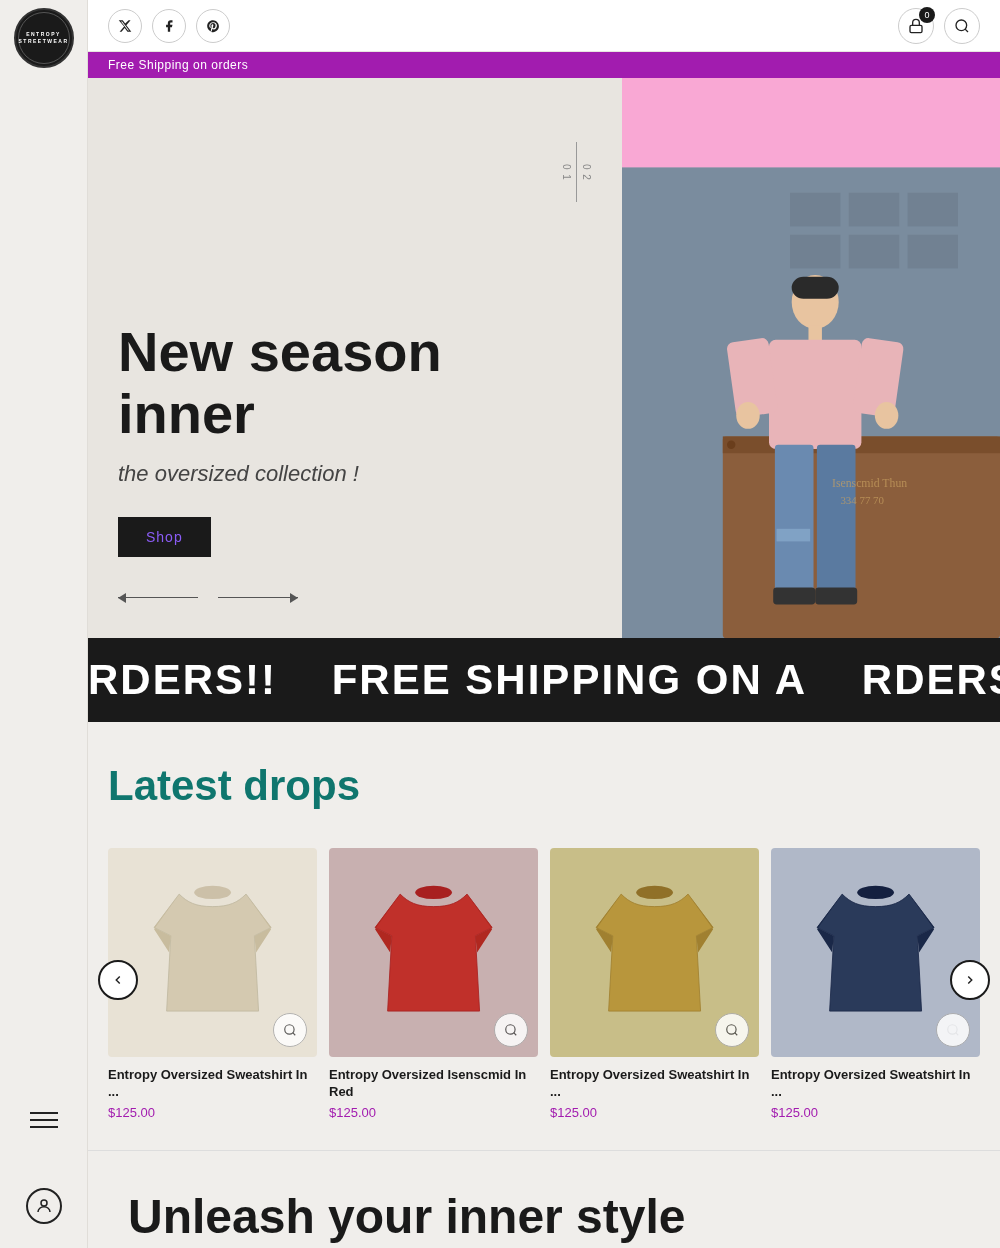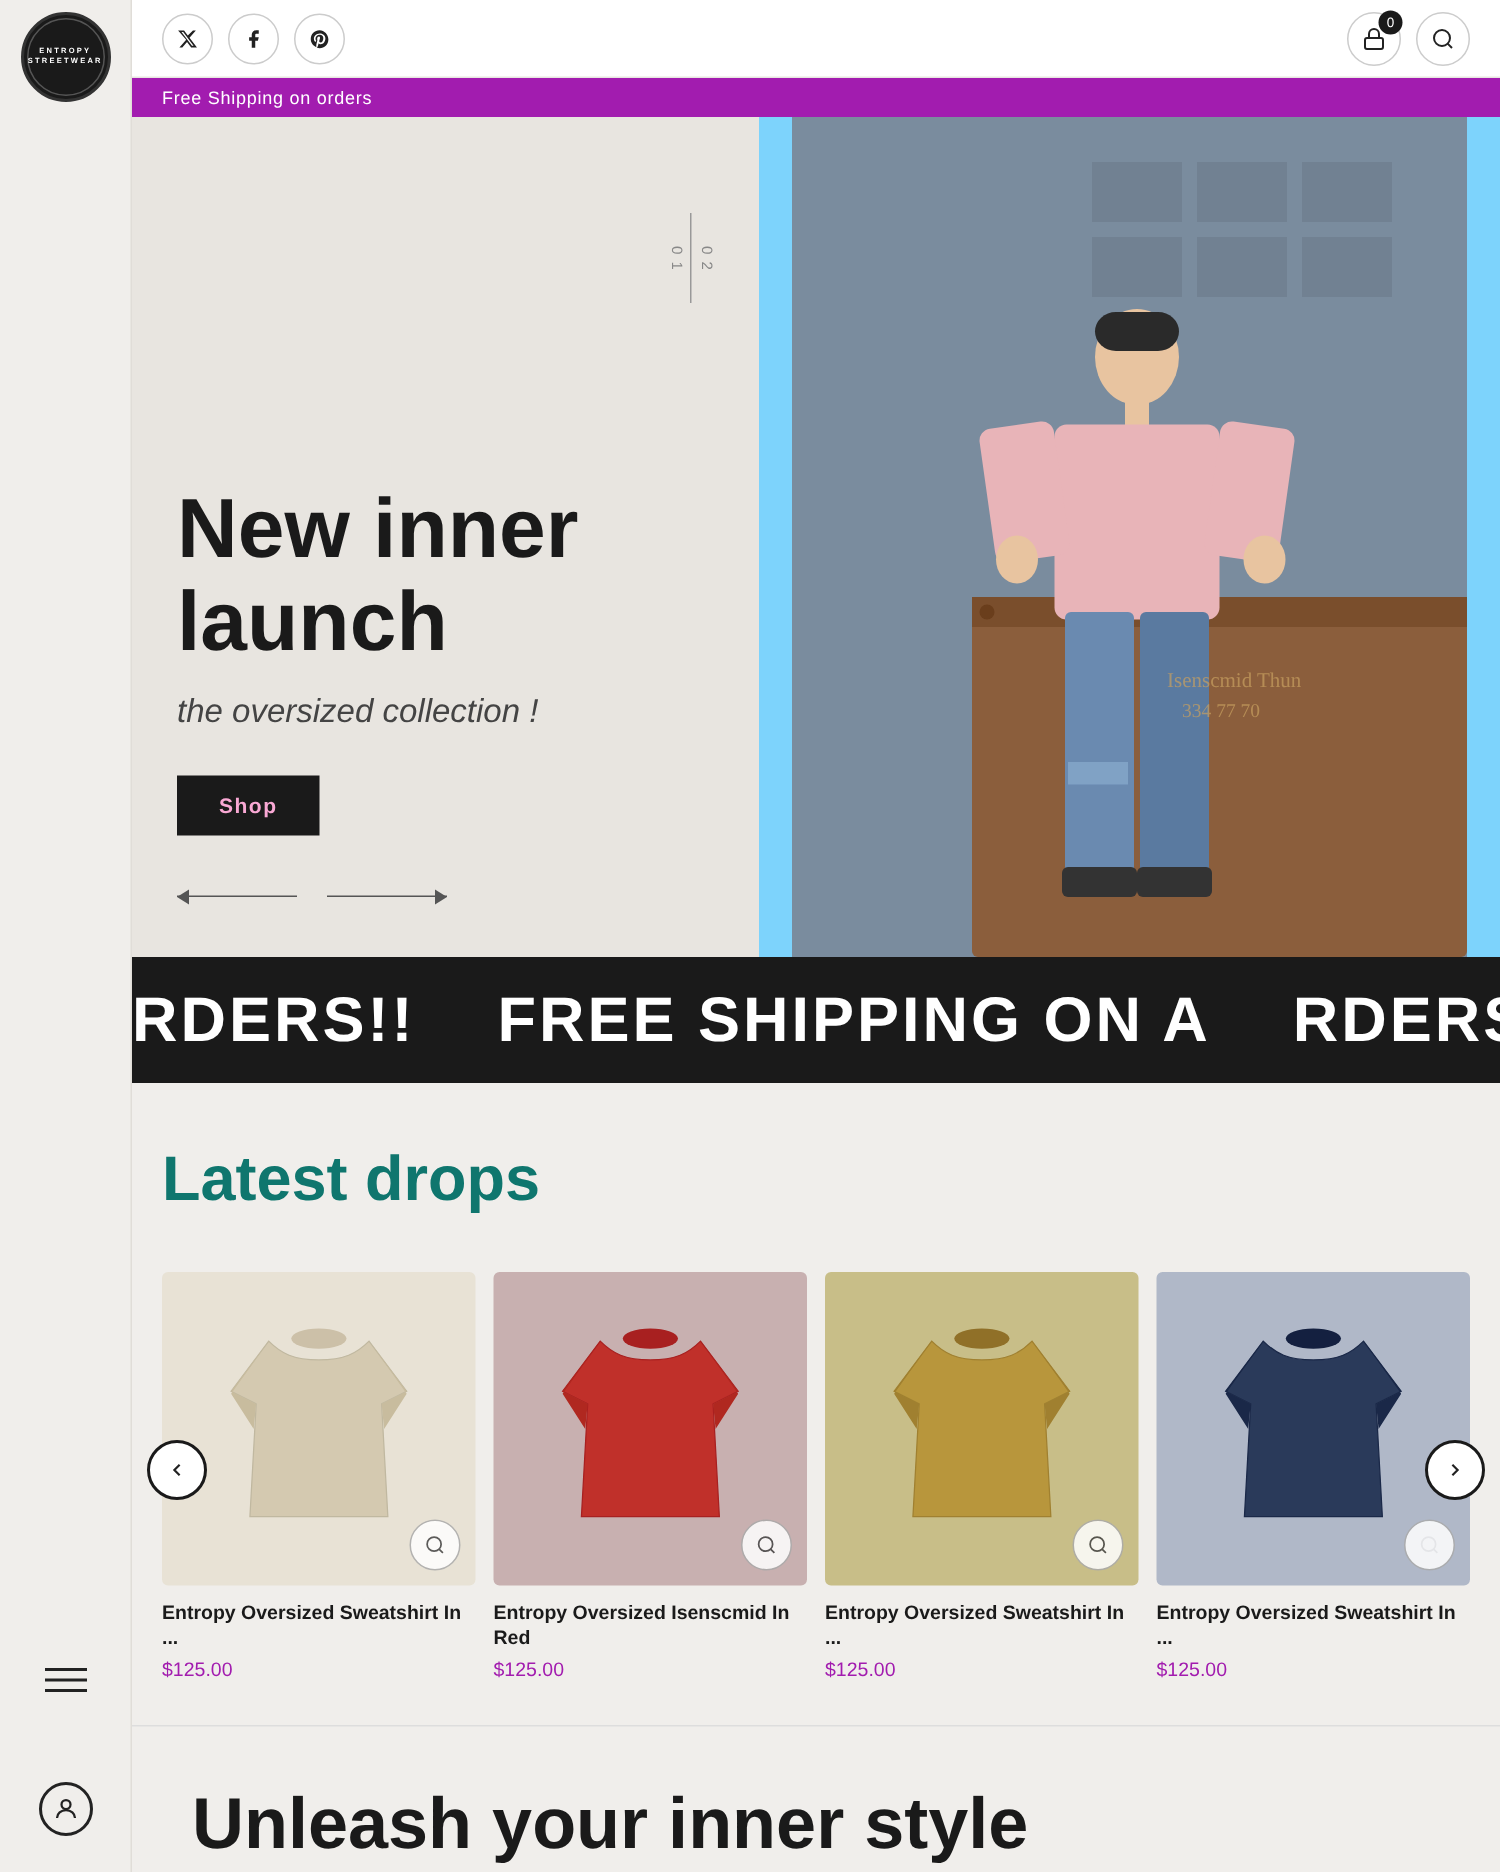--- a/index.html
+++ b/index.html
@@ -217,25 +217,25 @@
     .hero-subtitle {
       font-size: 22px;
       font-style: italic;
       color: #444;
       margin-bottom: 30px;
       font-weight: 300;
     }
 
     .hero-shop-btn {
       background: #1a1a1a;
-      color: #f9a8d4;
+      color: #8b5cf6;
       border: none;
       padding: 12px 28px;
       font-size: 14px;
-      font-weight: bold;
+      font-weight: normal;
       cursor: pointer;
       letter-spacing: 1px;
       display: inline-block;
       width: fit-content;
     }
 
     .hero-arrows {
       position: absolute;
       bottom: 40px;
       left: 30px;
@@ -271,22 +271,22 @@
       content: '';
       position: absolute;
       right: 0;
       top: -4px;
       border-top: 5px solid transparent;
       border-bottom: 5px solid transparent;
       border-left: 8px solid #555;
     }
 
     .hero-right {
-      width: 494px;
-      background: #7dd3fc;
+      width: 378px;
+      background: #f9a8d4;
       overflow: hidden;
       position: relative;
     }
 
     
     .marquee-banner {
       background: #1a1a1a;
       color: white;
       font-size: 42px;
       font-weight: 900;
@@ -498,21 +498,21 @@
   </div>
 
   <div class="hero">
     <div class="hero-left">
       <div class="hero-slide-indicator">
         <span style="writing-mode:vertical-rl;font-size:10px;color:#888;">0 2</span>
         <div class="hero-slide-line"></div>
         <span style="writing-mode:vertical-rl;font-size:10px;color:#888;">0 1</span>
       </div>
 
-      <h1 class="hero-title">New inner launch</h1>
+      <h1 class="hero-title">New season inner</h1>
       <p class="hero-subtitle">the oversized collection !</p>
       <button class="hero-shop-btn">Shop</button>
 
       <div class="hero-arrows" style="margin-top: 40px; position: relative; bottom: auto; left: auto;">
         <div class="hero-arrow-left"></div>
         <div class="hero-arrow-right"></div>
       </div>
     </div>
 
     <div class="hero-right">

